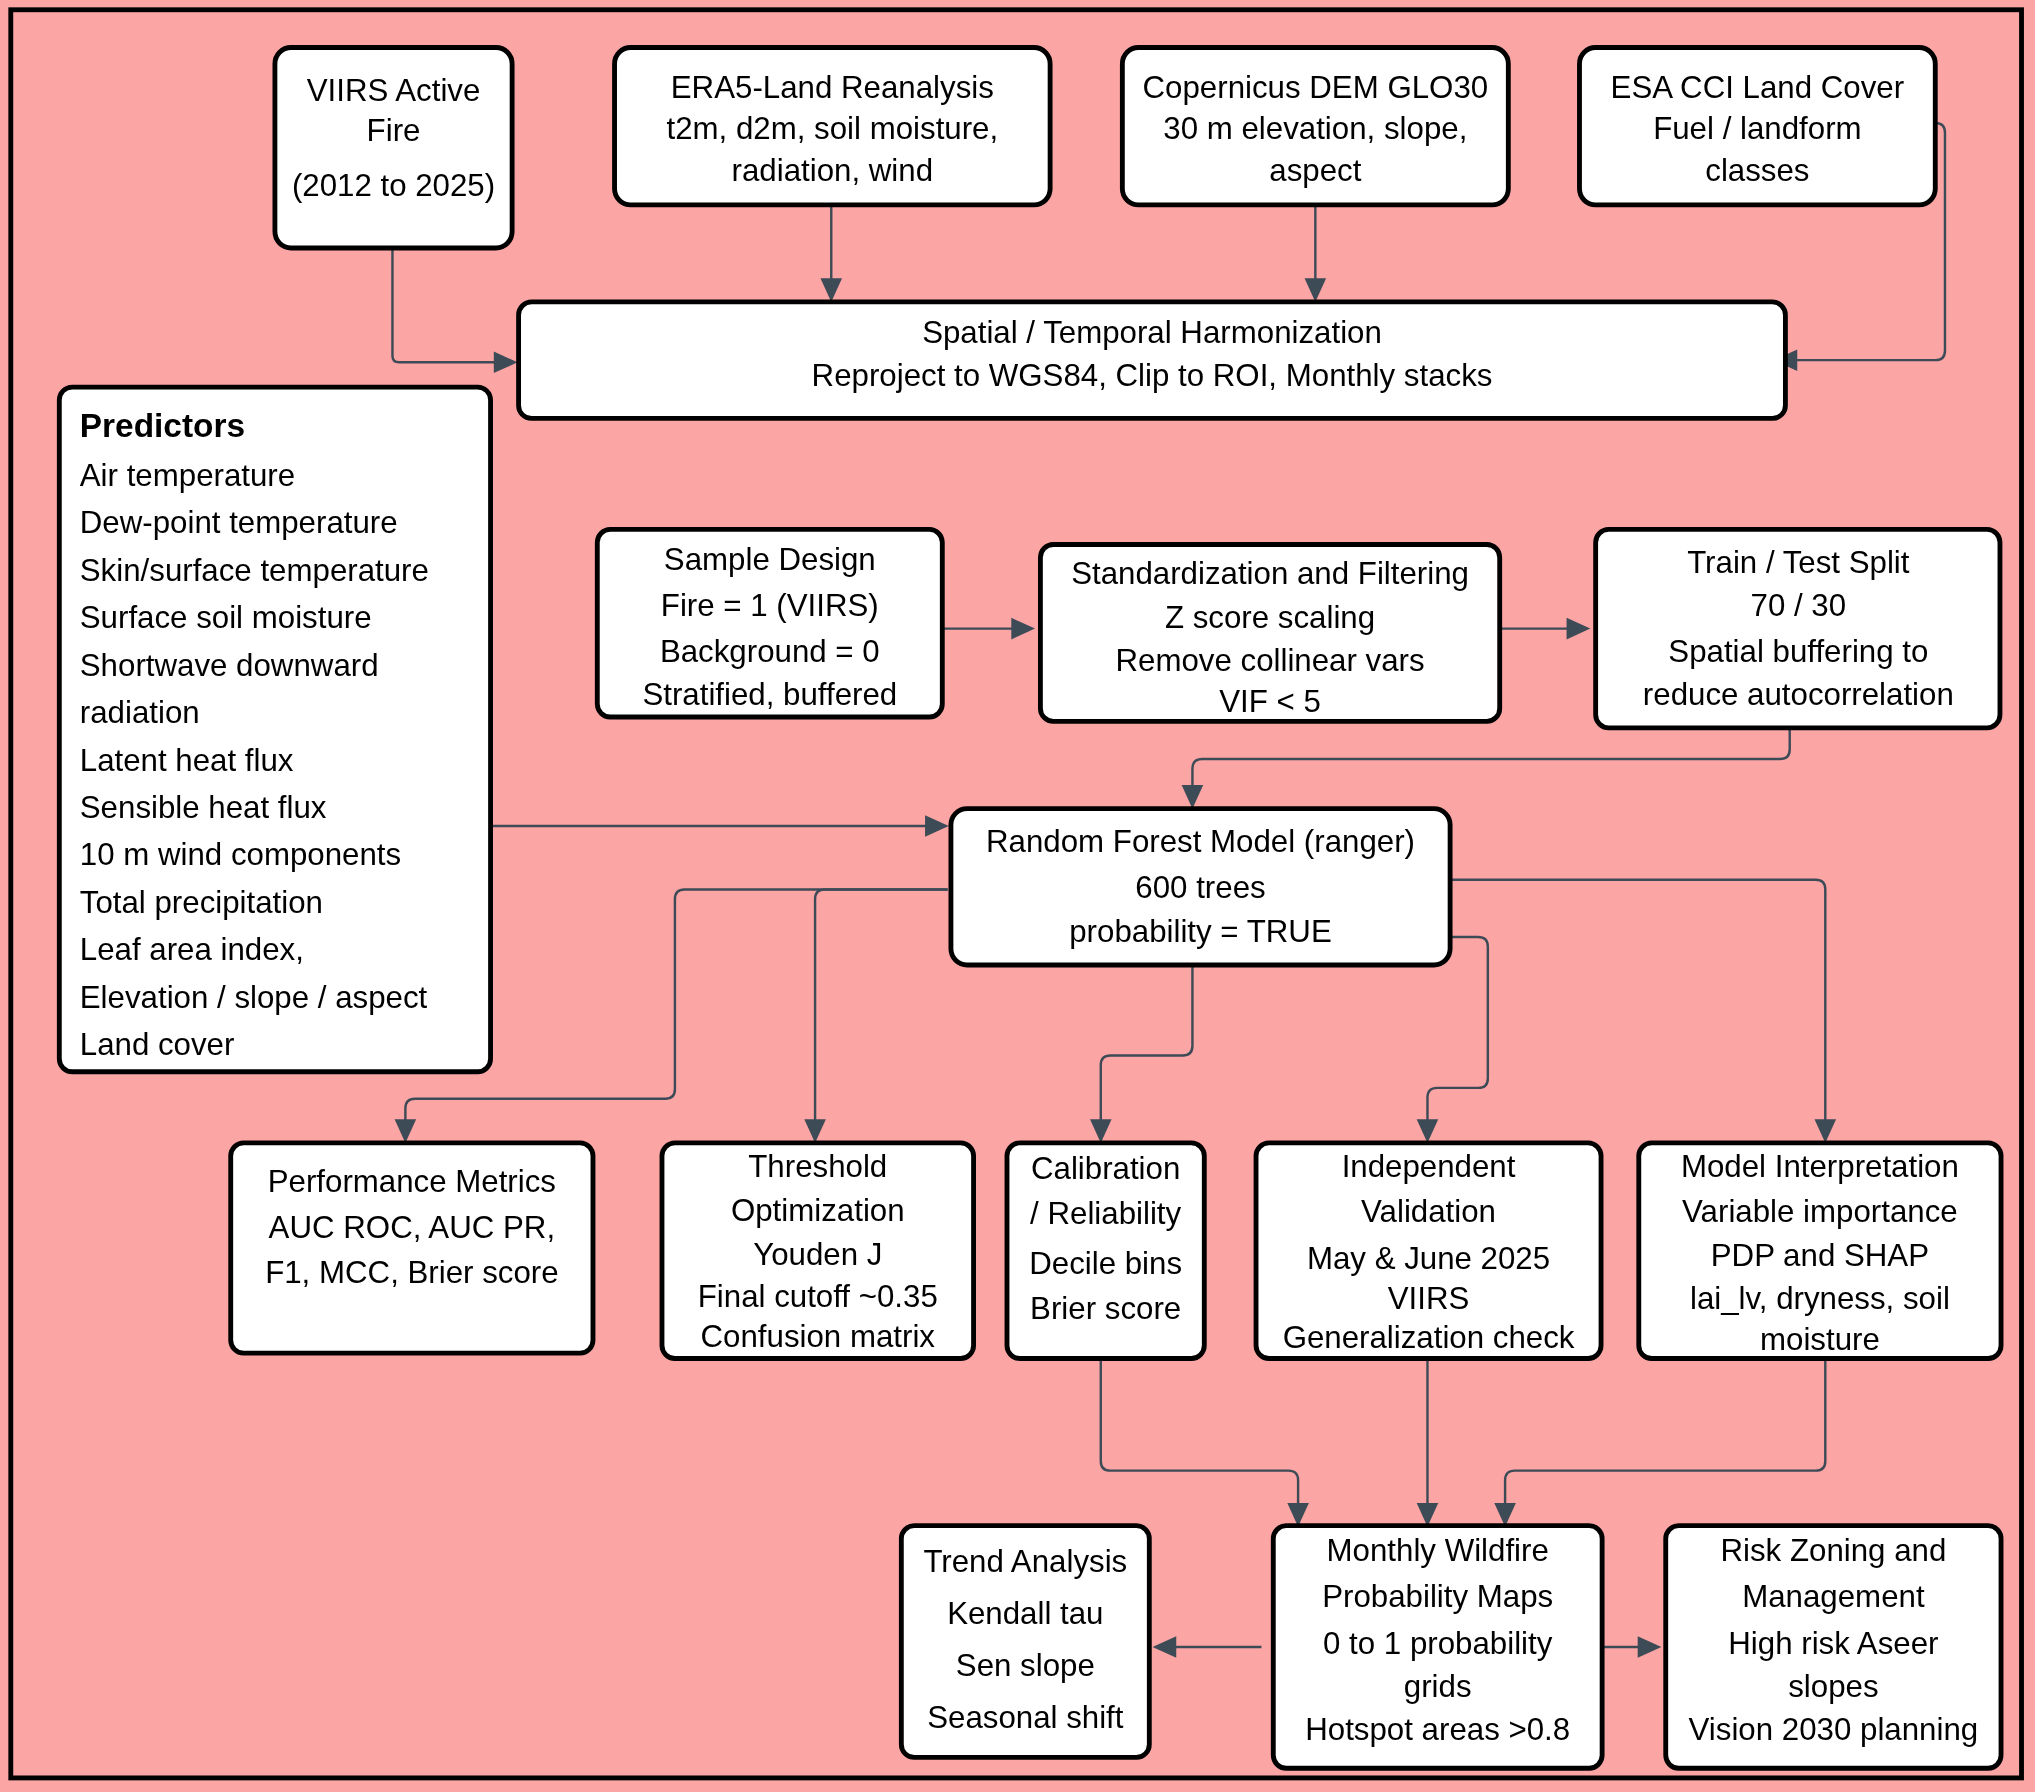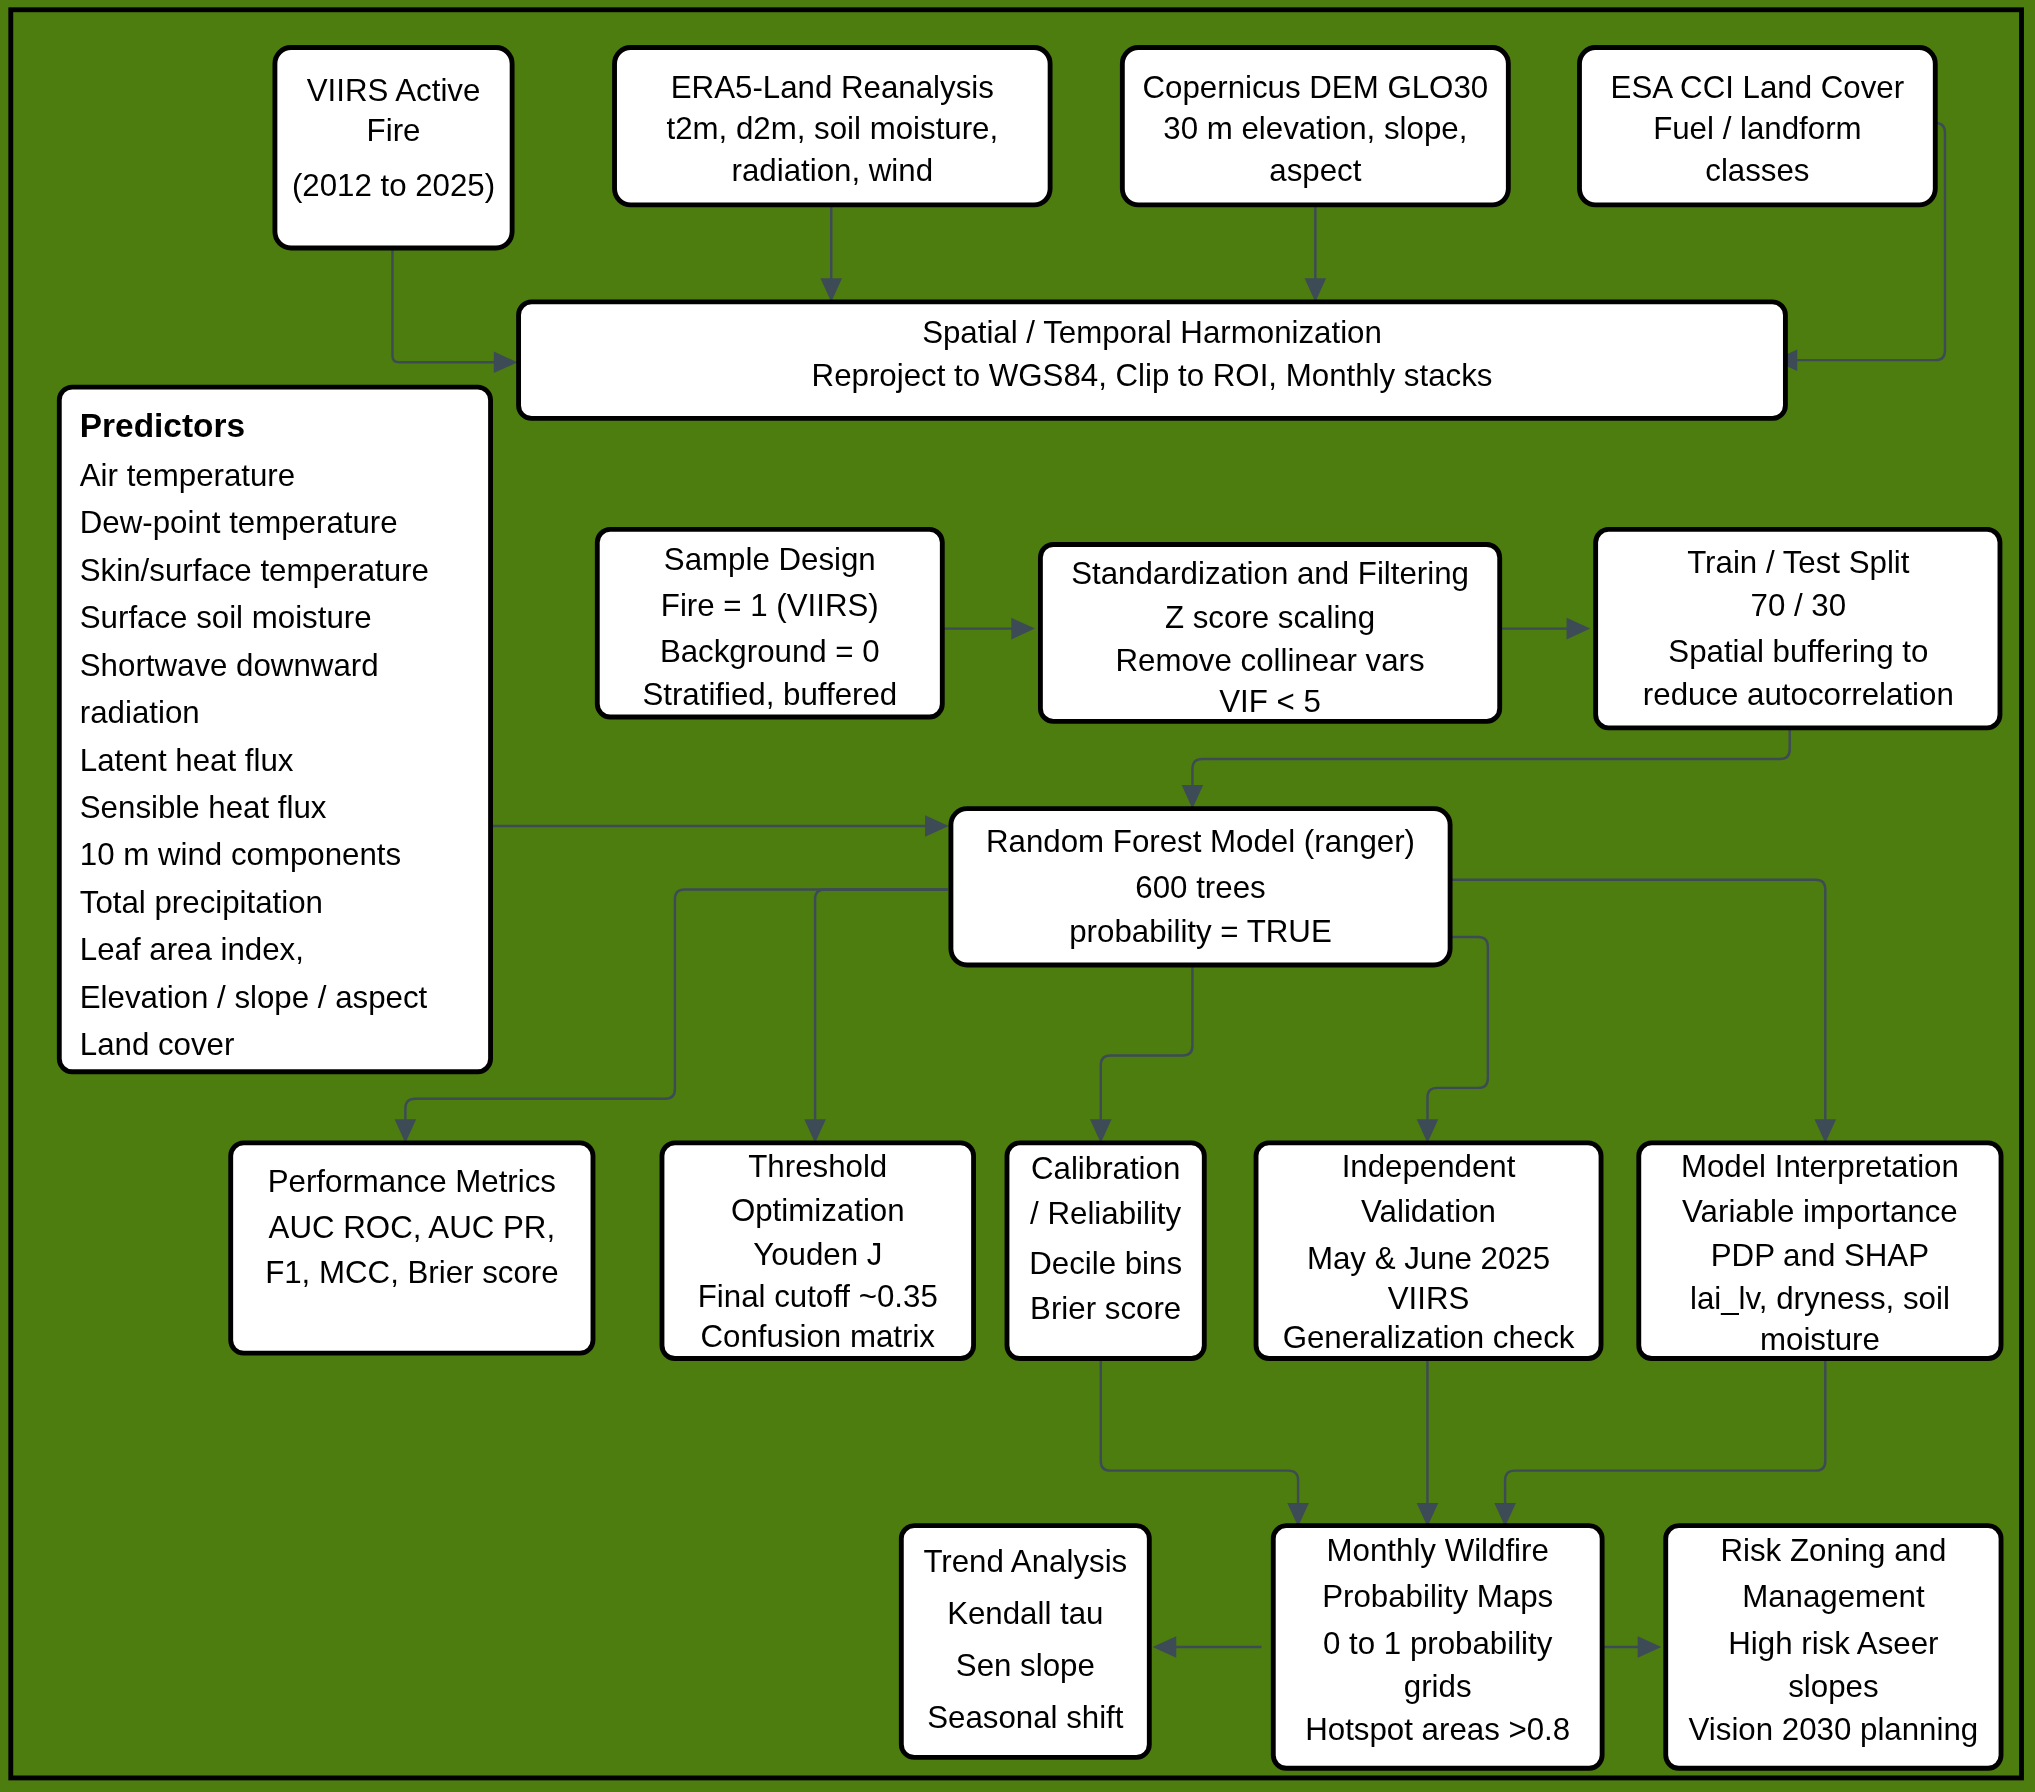--- a/index.html
+++ b/index.html
@@ -1,17 +1,17 @@
 <!DOCTYPE html>
 <html style="font-size:8.6px"><head>
 <meta charset="utf-8">
 <style>
   html,body{margin:0;padding:0;background:#ffffff;}
   body{font-family:"Liberation Sans", sans-serif;}
-  #canvas{position:relative;width:2035px;height:1792px;background:#4d7c0f;overflow:hidden;}
+  #canvas{position:relative;width:2035px;height:1792px;background:#fca5a5;overflow:hidden;}
   svg{position:absolute;top:0;left:0;width:2035px;height:1792px;}
   .frame{fill:none;stroke:#000000;stroke-width:9;}
   .nodebox{fill:#ffffff;stroke:#000000;stroke-width:9;}
   .conn{fill:none;stroke:#3d4b57;stroke-width:4.5;}
   .conn-head{fill:#3d4b57;stroke:none;}
   .lbl{font-family:"Liberation Sans", sans-serif;fill:#000000;text-anchor:middle;dominant-baseline:middle;}
   .lbl-left{font-family:"Liberation Sans", sans-serif;fill:#000000;text-anchor:start;dominant-baseline:middle;}
   .bold{font-weight:bold;}
 </style>
 </head>

